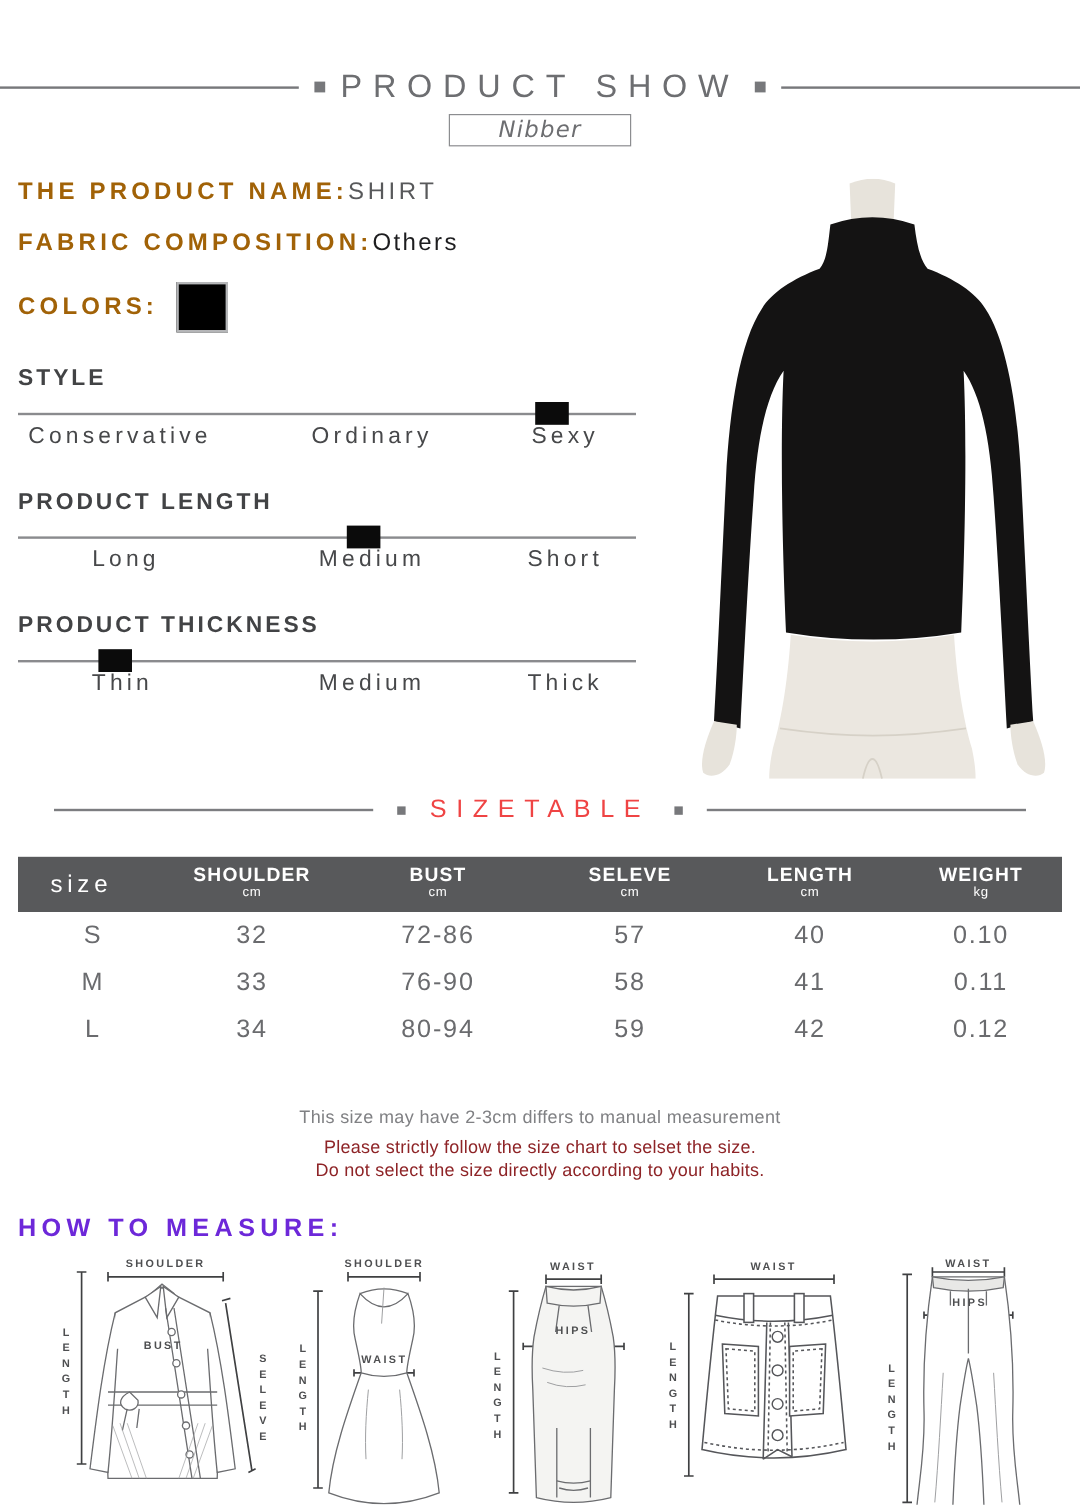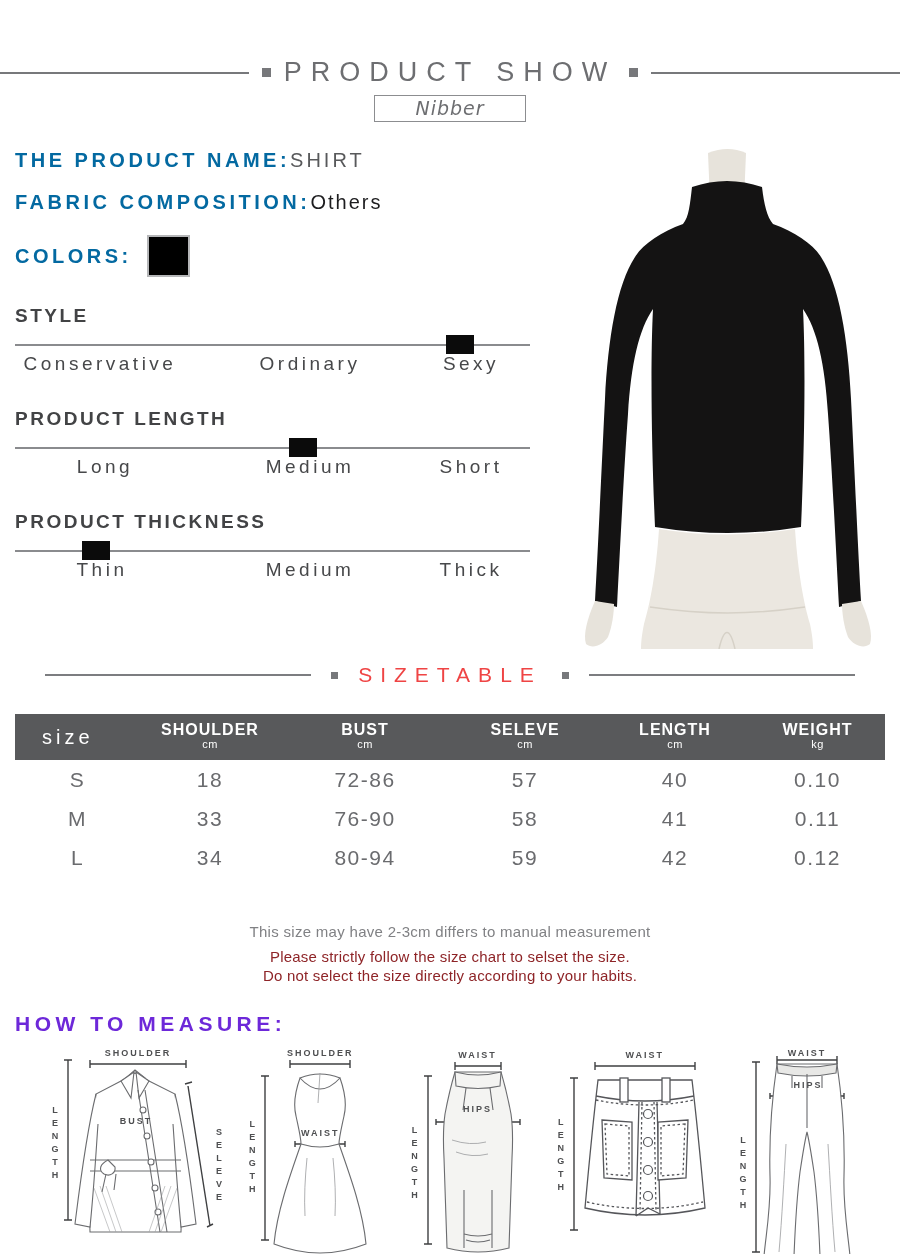--- a/index.html
+++ b/index.html
@@ -15,21 +15,21 @@
   .brand-box { width: 152px; height: 27px; border: 1px solid #8c8d90; margin: 7px auto 0;
                text-align: center; font-style: italic; font-size: 19px; color: #6d6e71;
                line-height: 25px; letter-spacing: 1px; font-family: "DejaVu Sans", sans-serif; }
 
   
   .product-info { position: relative; height: 500px; margin-top: 11px; }
   .info-left { padding-left: 15px; width: 548px; }
   .info-row { font-size: 20px; white-space: nowrap; }
   .row-name { margin-top: 27px; }
   .row-fabric { margin-top: 19px; }
-  .info-label { font-weight: bold; color: #0369a1; letter-spacing: 3.5px; }
+  .info-label { font-weight: bold; color: #a16207; letter-spacing: 3.5px; }
   .info-value { color: #58595b; letter-spacing: 3px; }
   .info-value.dark { color: #1d1d1f; letter-spacing: 2px; }
   .row-colors { margin-top: 21px; display: flex; align-items: center; }
   .swatch { width: 43px; height: 42px; background: #000; border: 2px solid #b5b6b8; margin-left: 15px; }
 
   .attr { margin-top: 0; }
   .attr-title { font-weight: bold; font-size: 19px; letter-spacing: 2.5px; color: #424345; }
   .attr-style .attr-title { margin-top: 28px; }
   .attr-length .attr-title, .attr-thickness .attr-title { margin-top: 31px; }
   .attr-line { position: relative; height: 2px; background: #8a8b8e; width: 515px; margin-top: 17px; }
@@ -197,21 +197,21 @@
         <th><span>SHOULDER</span><span class="unit">cm</span></th>
         <th><span>BUST</span><span class="unit">cm</span></th>
         <th><span>SELEVE</span><span class="unit">cm</span></th>
         <th><span>LENGTH</span><span class="unit">cm</span></th>
         <th><span>WEIGHT</span><span class="unit">kg</span></th>
       </tr>
     </thead>
     <tbody>
       <tr>
         <td>S</td>
-          <td>18</td>
+          <td>32</td>
           <td>72-86</td>
           <td>57</td>
           <td>40</td>
           <td>0.10</td>
       </tr>
       <tr>
         <td>M</td>
           <td>33</td>
           <td>76-90</td>
           <td>58</td>

